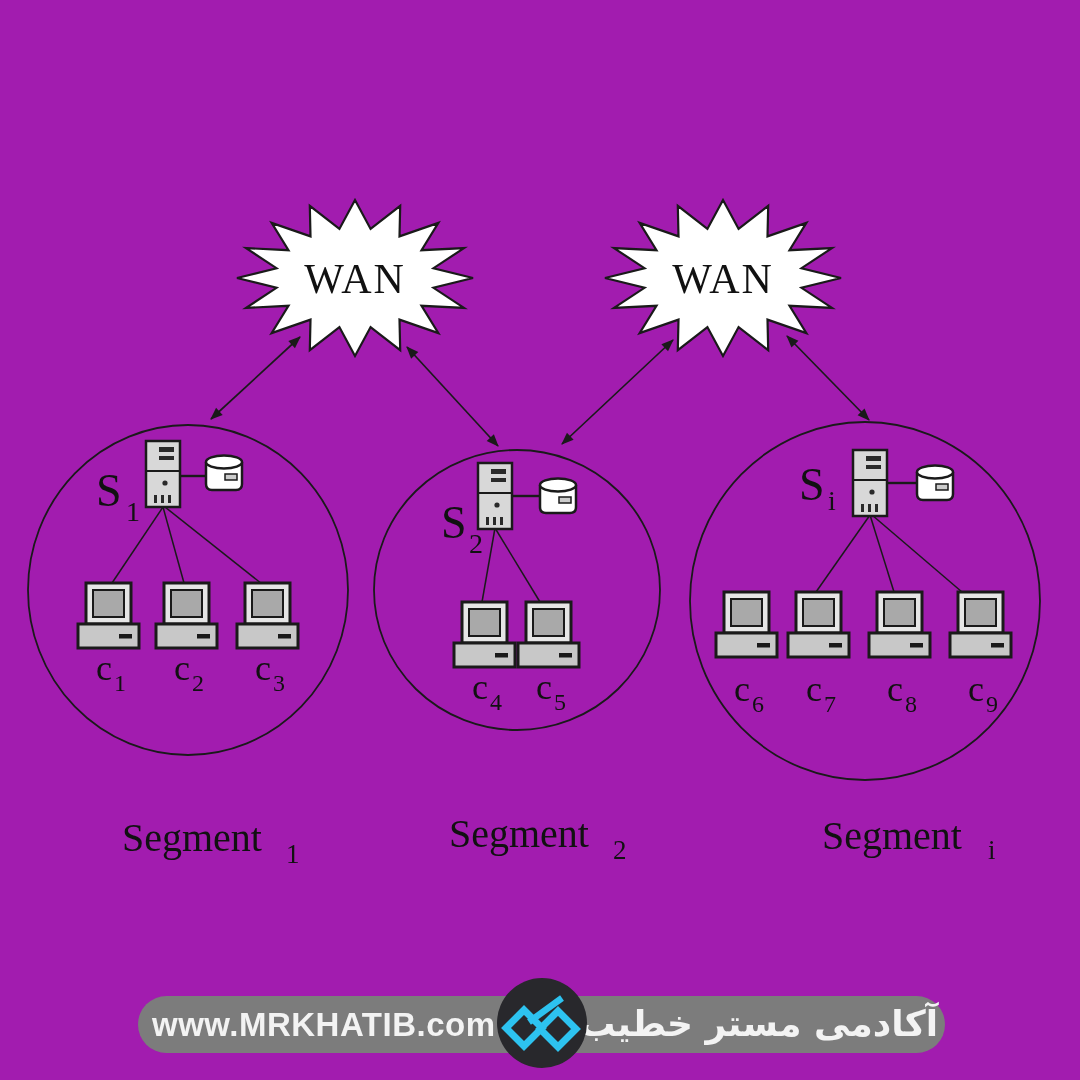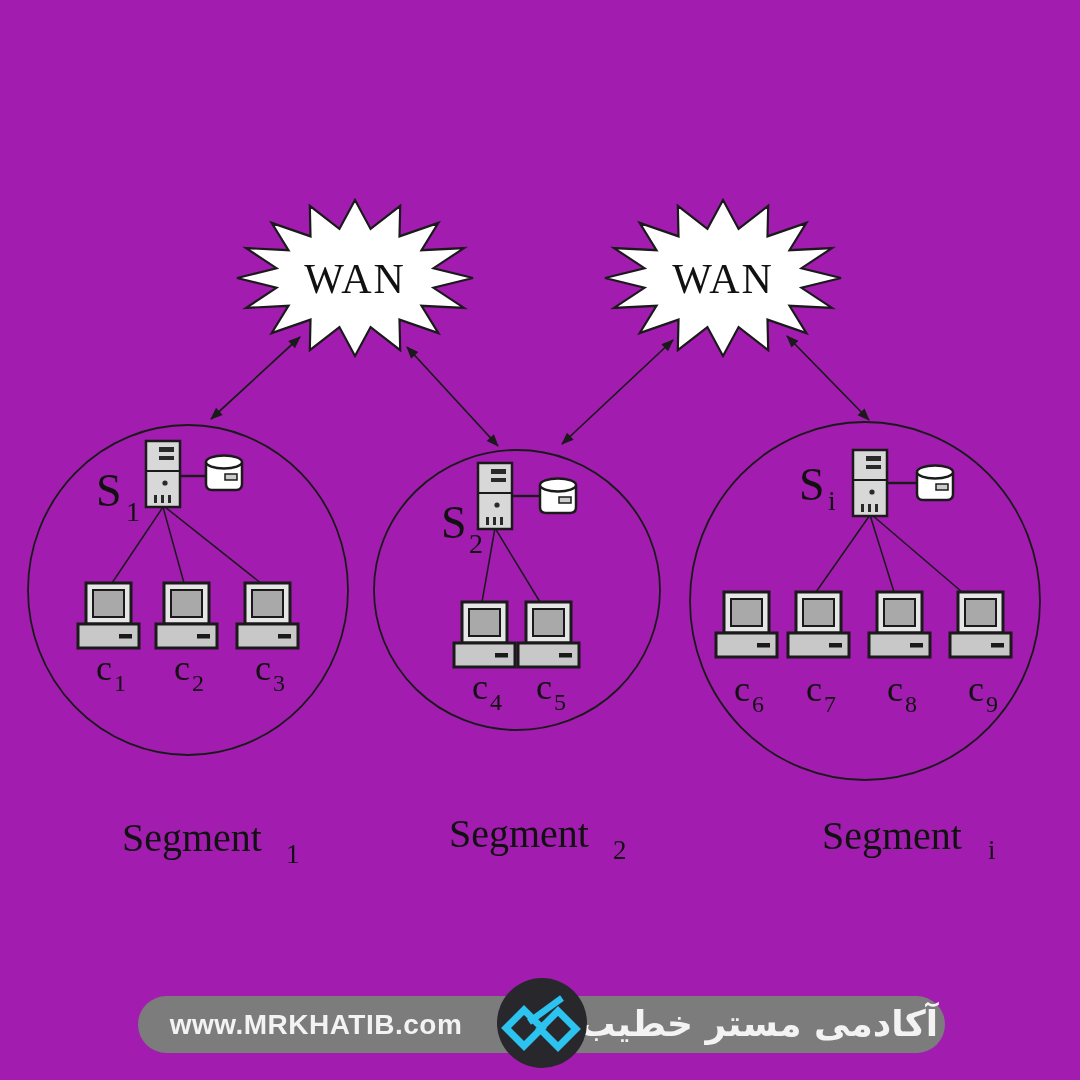--- a/index.html
+++ b/index.html
@@ -11,23 +11,23 @@
   .srv-label{font-size:46px;}
   .srv-sub{font-size:28px;}
   .cli-label{font-size:36px;}
   .cli-sub{font-size:24px;}
   .cap-label{font-size:40px;}
   .cap-sub{font-size:27px;}
 
   
   .bar-pill{position:absolute;left:138px;top:996px;width:807px;height:57px;
             border-radius:29px;background:#7c7c7c;}
-  .site-url{position:absolute;left:8px;top:0;width:340px;height:47px;line-height:57px;
+  .site-url{position:absolute;left:14px;top:0;width:340px;height:47px;line-height:57px;
             text-align:center;color:#f3f3f3;font-family:"Liberation Sans", sans-serif;
-            font-weight:bold;font-size:28px;letter-spacing:0.5px;white-space:nowrap;}
+            font-weight:bold;font-size:33px;letter-spacing:0.5px;white-space:nowrap;}
   .academy{position:absolute;left:478px;top:0;width:322px;height:57px;line-height:56px;
            text-align:right;color:#f3f3f3;font-family:"DejaVu Sans", sans-serif;
            font-weight:bold;font-size:36px;direction:rtl;white-space:nowrap;}
   .logo-badge{position:absolute;left:497px;top:978px;width:90px;height:90px;
               border-radius:50%;background:#28282c;color:#2dc3f0;}
   .logo-mark{position:absolute;left:9px;top:19px;width:72px;height:52px;overflow:visible;}
   .logo-mark .ld{fill:none;stroke:currentColor;stroke-width:7px;stroke-linejoin:miter;}
   .logo-mark .wing{fill:none;stroke:currentColor;stroke-width:6.5px;}
 </style>
 </head>

